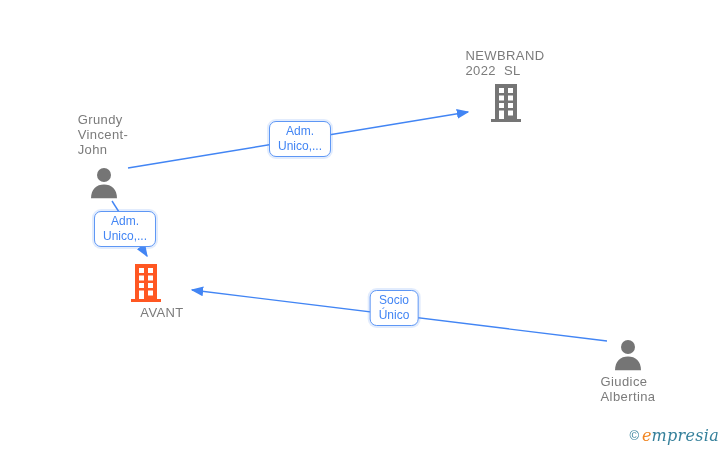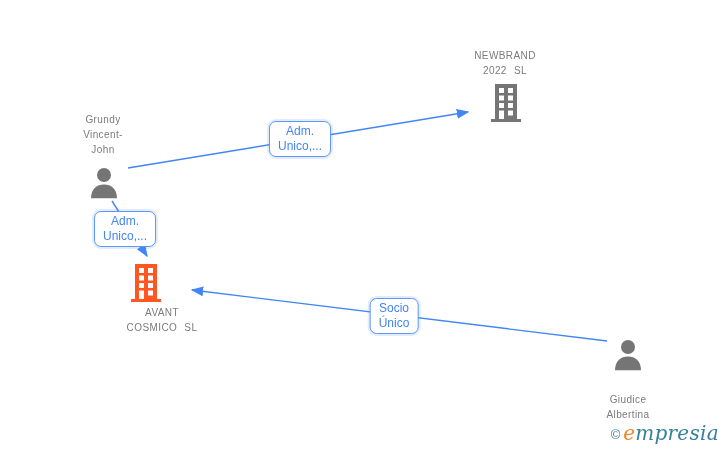--- a/index.html
+++ b/index.html
@@ -22,23 +22,23 @@
     z-index: 2;
     line-height: 0;
     cursor: pointer;
   }
   .node-icon.gray  { color: var(--node-gray, #757575); }
   .node-icon.orange { color: var(--highlight-orange, #FF5722); }
   .node-label {
     position: absolute;
     transform: translateX(-50%);
     z-index: 2;
-    text-align: center;
+    text-align: left;
     color: var(--label-gray, #7b7b7b);
-    font-size: 10px;
+    font-size: 13px;
     line-height: 15px;
     letter-spacing: 0.4px;
     word-spacing: 4px;
     white-space: nowrap;
     cursor: pointer;
   }
   .node-label span { display: block; }
   .edge-label {
     position: absolute;
     transform: translate(-50%, -50%);
@@ -58,21 +58,21 @@
   .edge-label span { display: block; }
   .logo {
     position: absolute;
     right: 9px; bottom: 5px;
     z-index: 2;
     font-size: 15px;
     cursor: pointer;
     white-space: nowrap;
   }
   .logo .copy { color: var(--logo-teal, #35809b); font-size: 13px; vertical-align: 1px; margin-right: 3px; }
-  .logo .brand { font-family: "DejaVu Serif", serif; font-style: italic; font-size: 20px; }
+  .logo .brand { font-family: "DejaVu Serif", serif; font-style: italic; font-size: 16px; }
   .logo .brand-e { color: var(--logo-orange, #f0831e); }
   .logo .brand-rest { color: var(--logo-teal, #35809b); letter-spacing: 0.3px; }
 </style>
 </head>
 <body>
 
 <div class="canvas">
 
   <svg class="edges">
     <defs>
@@ -129,43 +129,42 @@
         <rect x="17" y="11.5" width="5" height="5"></rect>
         <rect x="8" y="19" width="5" height="5"></rect>
         <rect x="17" y="19" width="5" height="5"></rect>
         <rect x="17" y="26.5" width="5" height="5"></rect>
         <rect x="8" y="26.5" width="5" height="8.5"></rect>
       </g>
     </svg>
   </div>
   <div class="node-label" style="left:162px; top:305px">
     <span>AVANT</span>
-    <span>COSMICO SL</span>
   </div>
 
   <div class="node-icon gray" style="left:628px; top:355px">
     <svg width="30" height="31" viewBox="0 0 30 31" fill="currentColor">
       <circle cx="15" cy="7.5" r="7"></circle>
       <path d="M2 31 C2 21.5, 7.5 17, 15 17 C22.5 17, 28 21.5, 28 31 Z"></path>
     </svg>
   </div>
-  <div class="node-label" style="left:628px; top:392px">
+  <div class="node-label" style="left:628px; top:374px">
     <span>Giudice</span>
     <span>Albertina</span>
   </div>
 
   <div class="edge-label" style="left:300px; top:139px">
     <span>Adm.</span>
     <span>Unico,...</span>
   </div>
   <div class="edge-label" style="left:125px; top:229px">
     <span>Adm.</span>
     <span>Unico,...</span>
   </div>
-  <div class="edge-label" style="left:394px; top:316px">
+  <div class="edge-label" style="left:394px; top:308px">
     <span>Socio</span>
     <span>Único</span>
   </div>
 
   <div class="logo">
     <span class="copy">©</span><span class="brand"><span class="brand-e">e</span><span class="brand-rest">mpresia</span></span>
   </div>
 
 </div>
 

